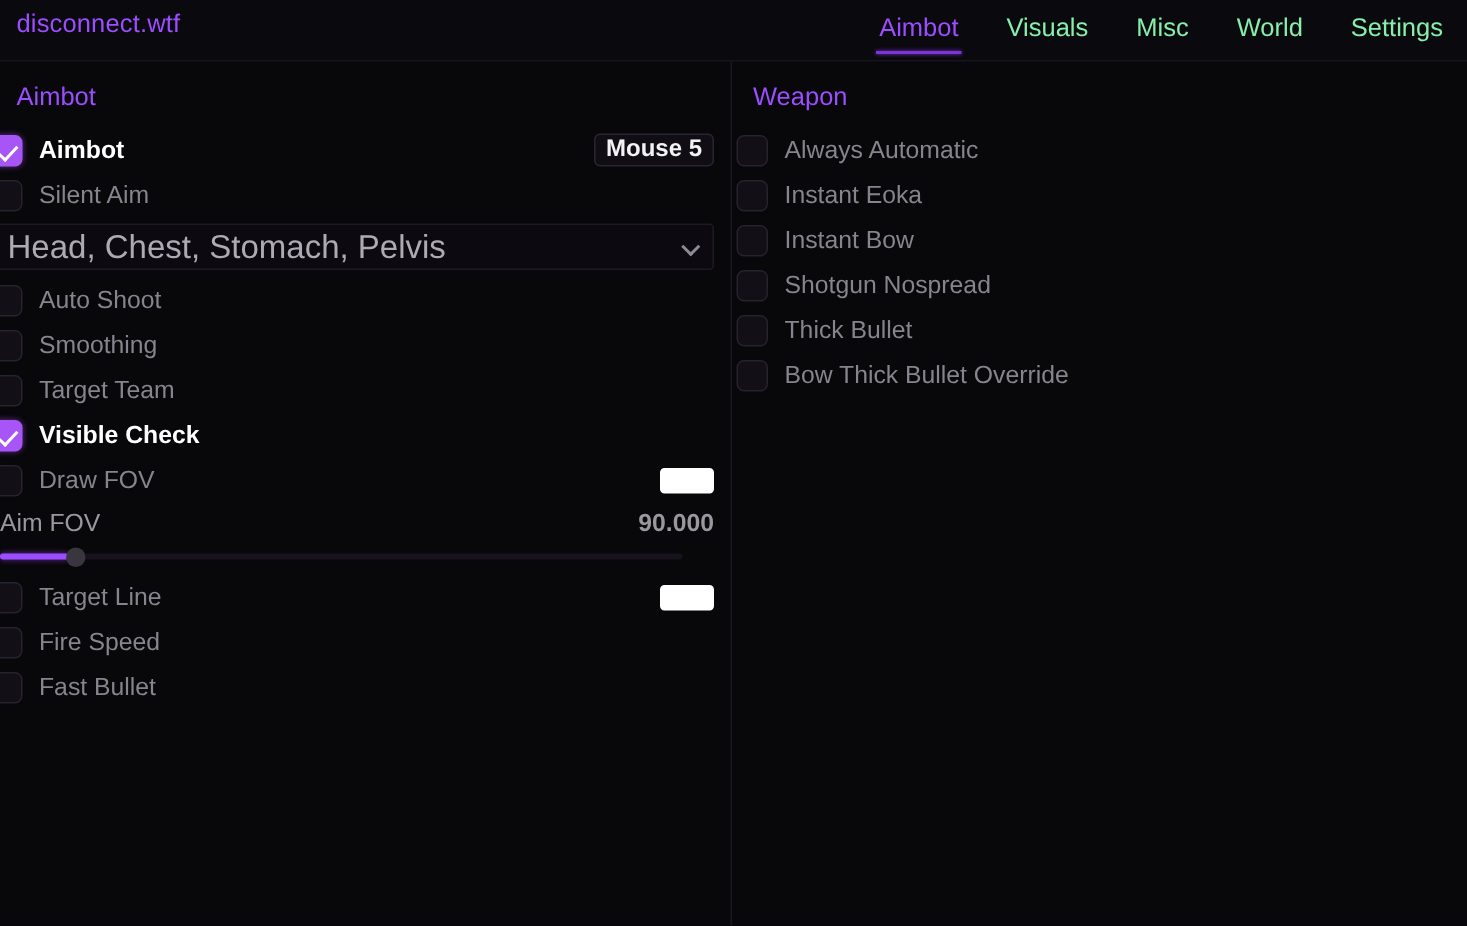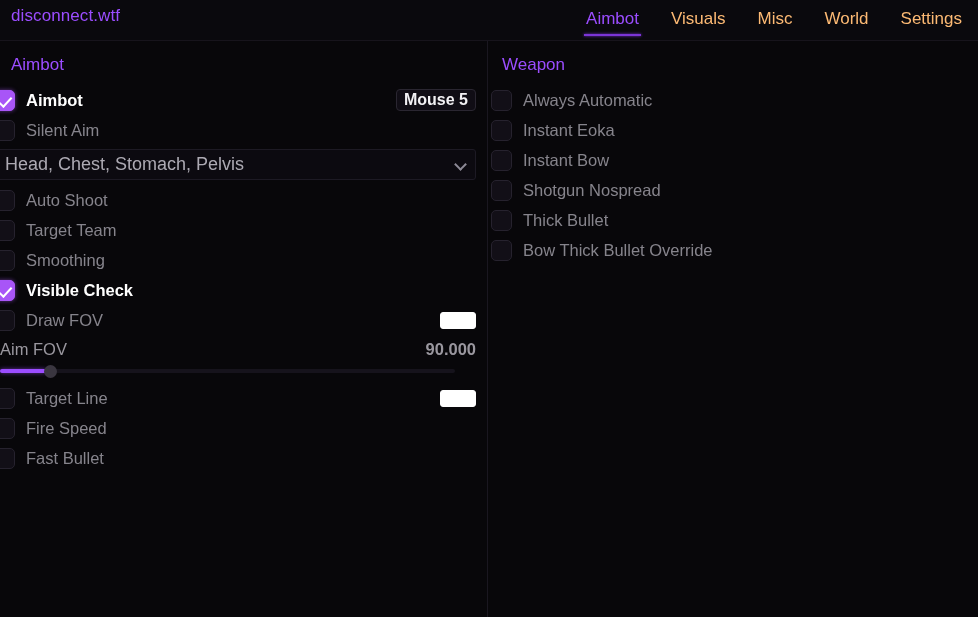--- a/index.html
+++ b/index.html
@@ -46,21 +46,21 @@
     height: 41px;
     display: flex;
     align-items: flex-start;
     gap: 0px;
   }
 
   .tab {
     position: relative;
     padding: 6px 16px 0 16px;
     font-size: 17px;
-    color: #fdba74;
+    color: #86efac;
     line-height: 26px;
     cursor: pointer;
     white-space: nowrap;
   }
   .tab.active { color: #9b4dff; }
   .tab.active::after {
     content: "";
     position: absolute;
     left: 14px;
     right: 14px;
@@ -179,21 +179,21 @@
     display: flex;
     align-items: center;
     height: 31px;
     margin: 4px 11px 5px -4px;
     padding: 0 10px 0 8px;
     border: 1px solid #1d1a24;
     border-radius: 3px;
     background: #0c0a10;
   }
   .dropdown-value {
-    font-size: 18px;
+    font-size: 22px;
     color: #adaab3;
     white-space: nowrap;
   }
   .chev {
     position: absolute;
     right: 10px;
     top: 10px;
     width: 9px;
     height: 9px;
     border: solid #8d8a96;
@@ -289,26 +289,26 @@
             <span class="dropdown-value">Head, Chest, Stomach, Pelvis</span>
             <span class="chev"></span>
           </div>
           <div class="row">
             <span class="cb"></span>
             <span class="row-label">Auto Shoot</span>
             <span class="spacer"></span>
           </div>
           <div class="row">
             <span class="cb"></span>
+            <span class="row-label">Smoothing</span>
+            <span class="spacer"></span>
+          </div>
+          <div class="row">
+            <span class="cb"></span>
             <span class="row-label">Target Team</span>
-            <span class="spacer"></span>
-          </div>
-          <div class="row">
-            <span class="cb"></span>
-            <span class="row-label">Smoothing</span>
             <span class="spacer"></span>
           </div>
           <div class="row checked">
             <span class="cb on"></span>
             <span class="row-label">Visible Check</span>
             <span class="spacer"></span>
           </div>
           <div class="row">
             <span class="cb"></span>
             <span class="row-label">Draw FOV</span>

